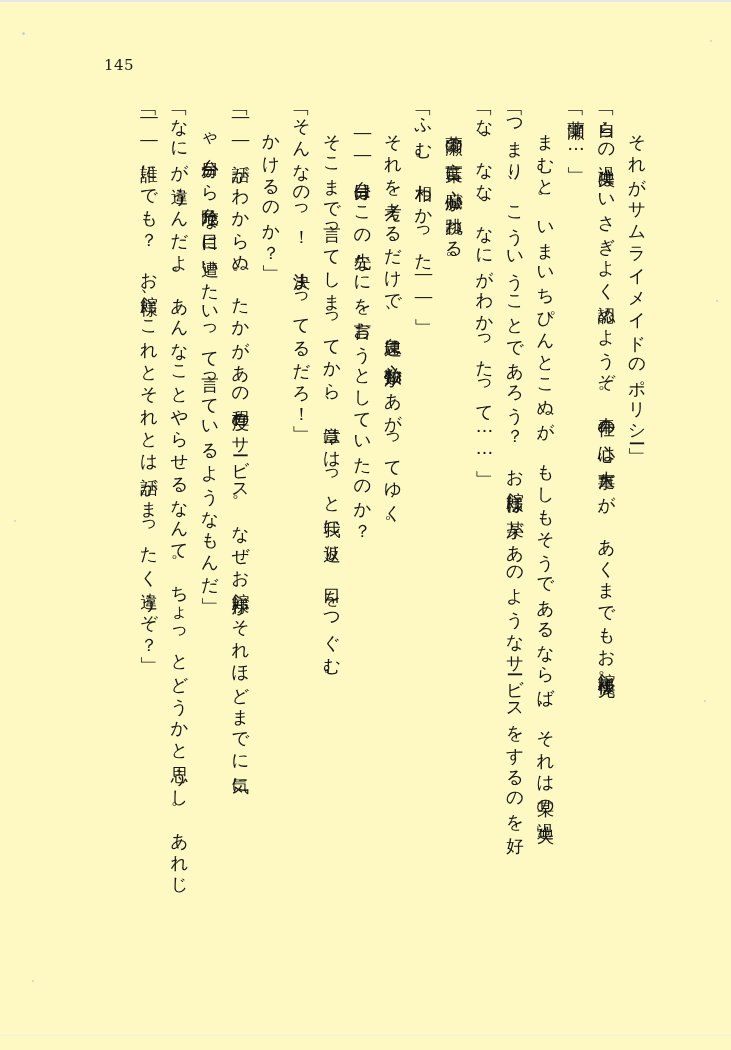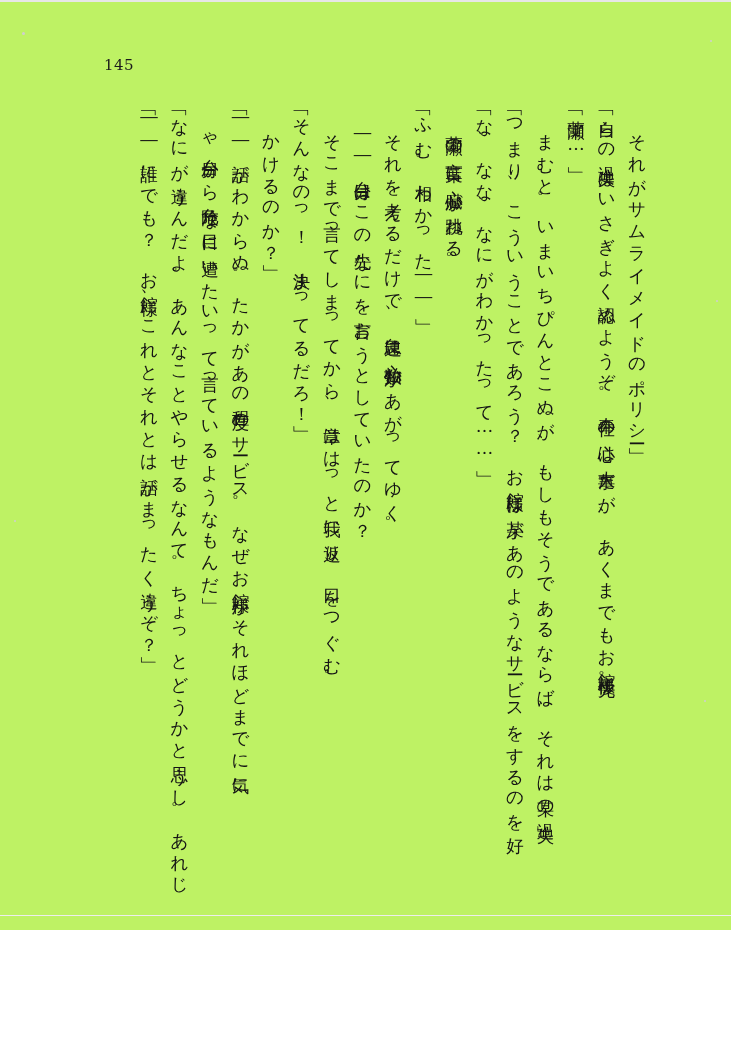--- a/index.html
+++ b/index.html
@@ -3,22 +3,22 @@
 <meta charset="utf-8">
 <style>
   html, body {
     margin: 0;
     padding: 0;
     background: #ffffff;
   }
   .page {
     position: relative;
     width: 731px;
-    height: 930px;
-    background: #bef264;
+    height: 1050px;
+    background: #fef9c3;
     overflow: hidden;
     font-family: "DejaVu Serif", "Liberation Serif", serif;
     color: #151515;
   }
   
   .speck {
     position: absolute;
     background: #cfcfcf;
     border-radius: 50%;
   }

